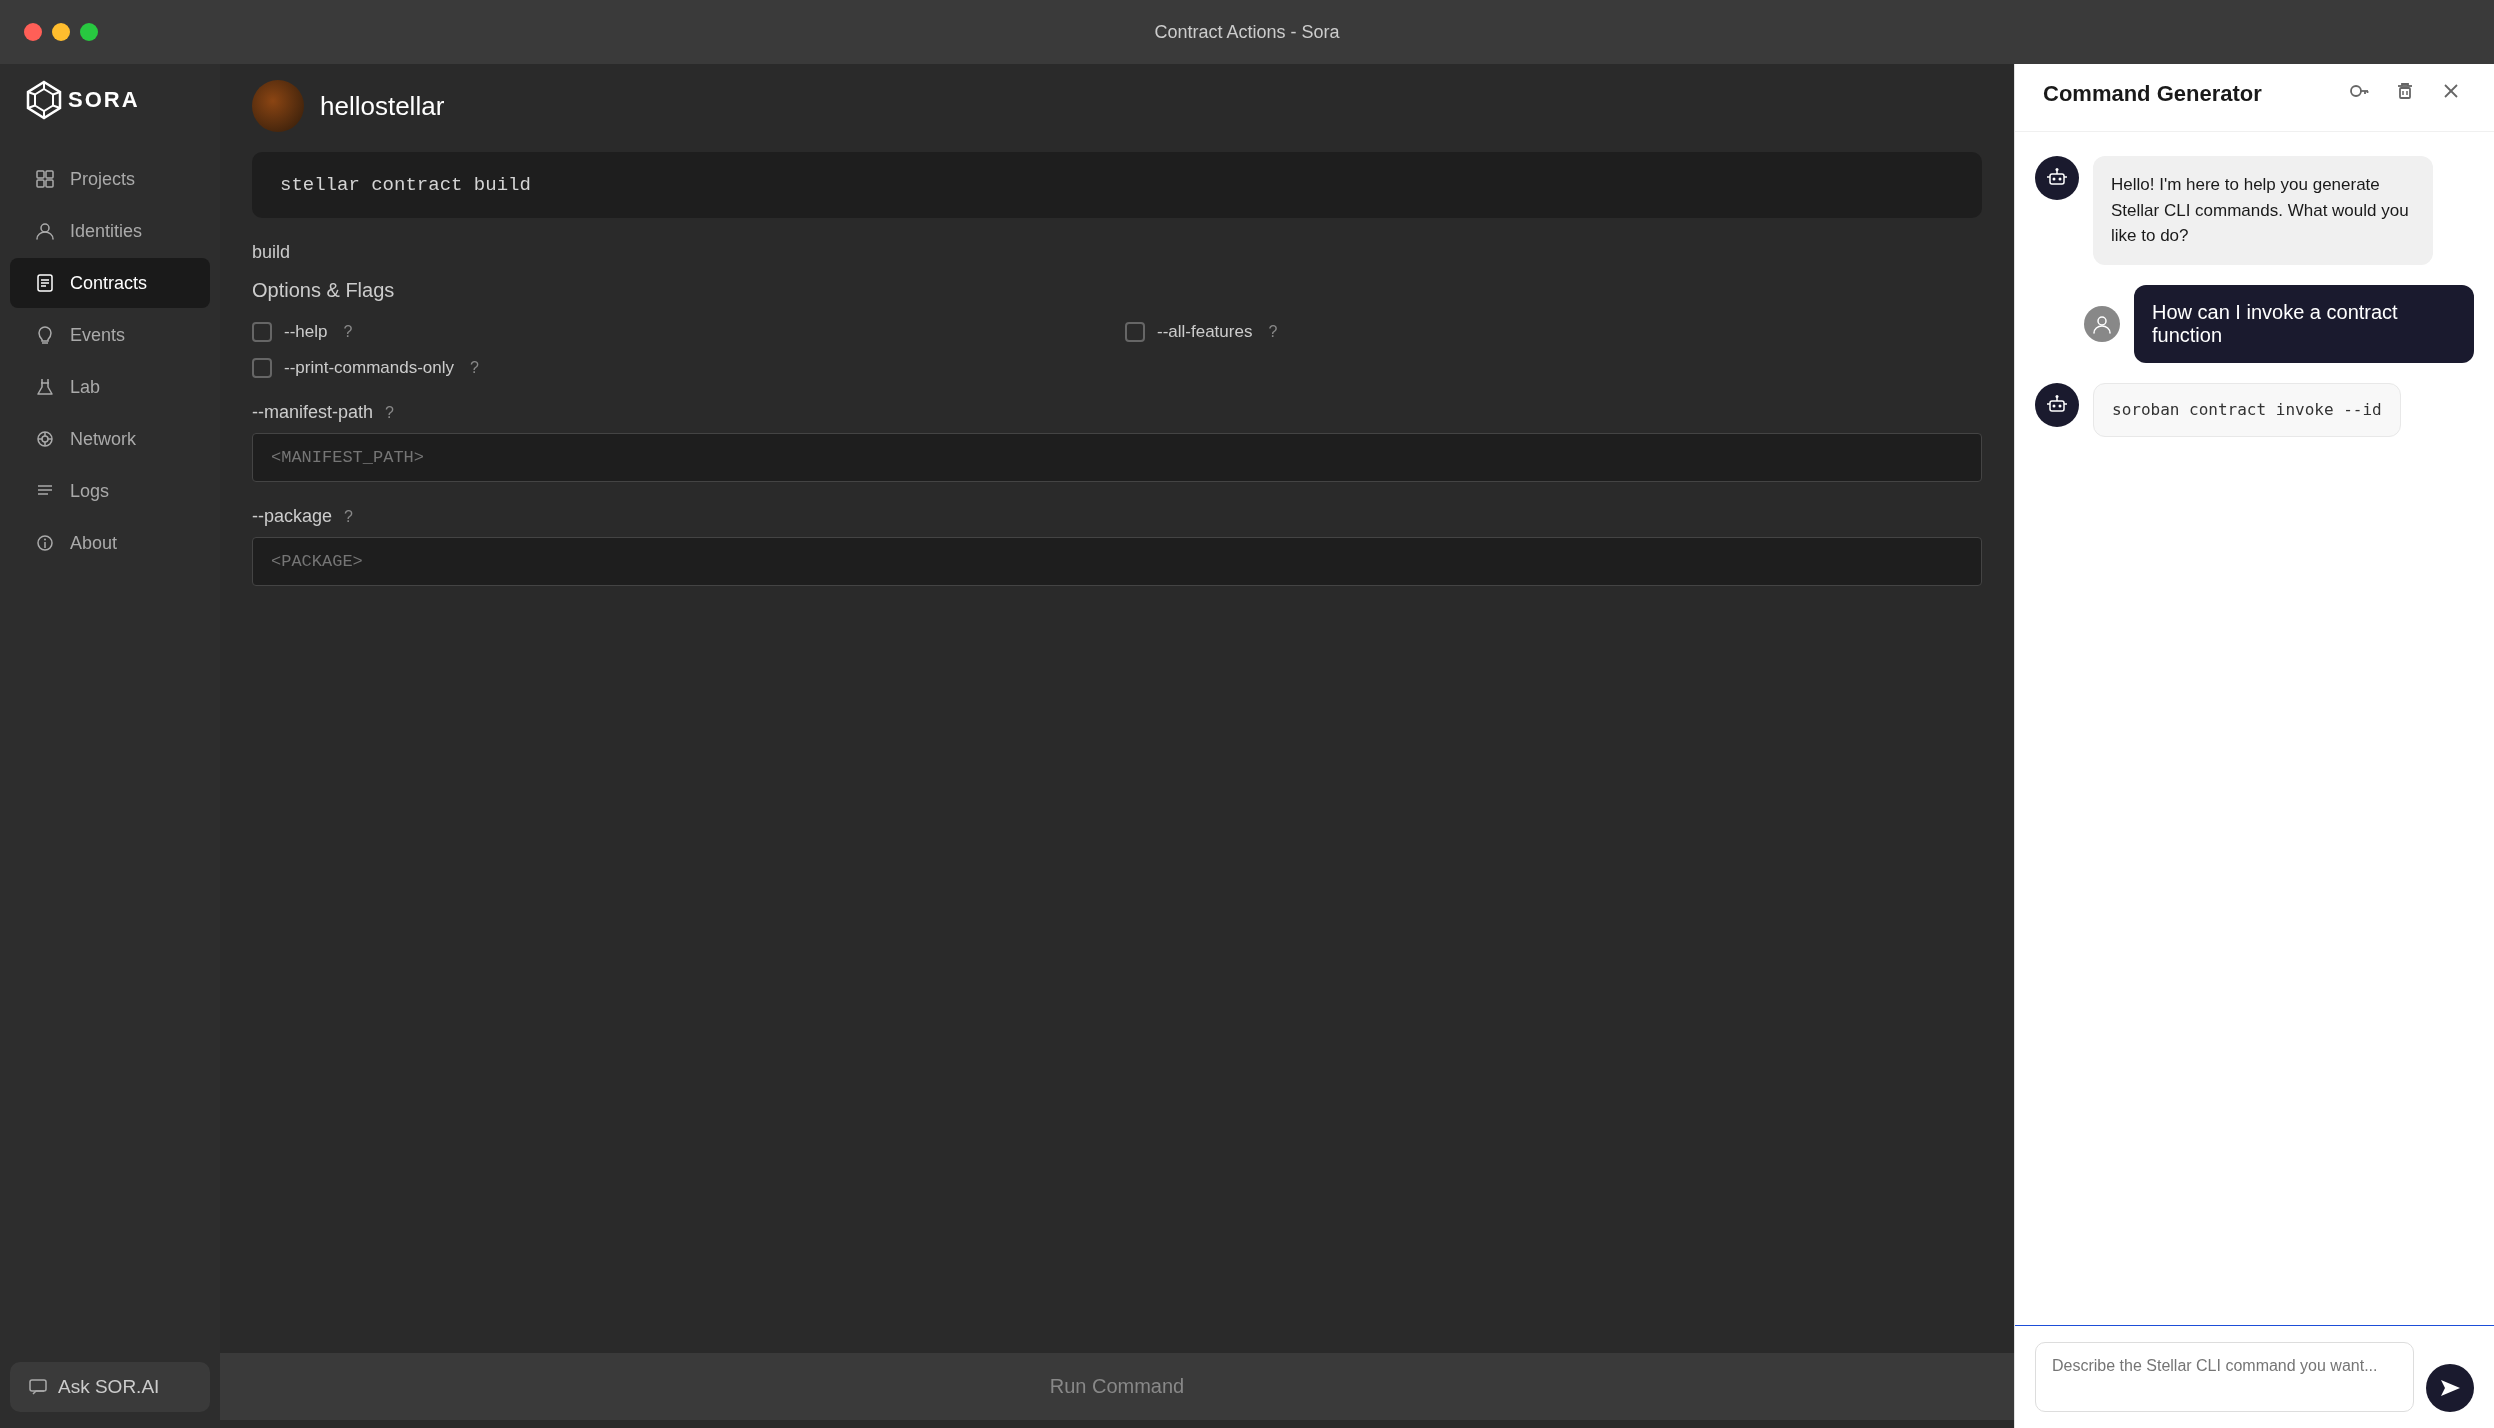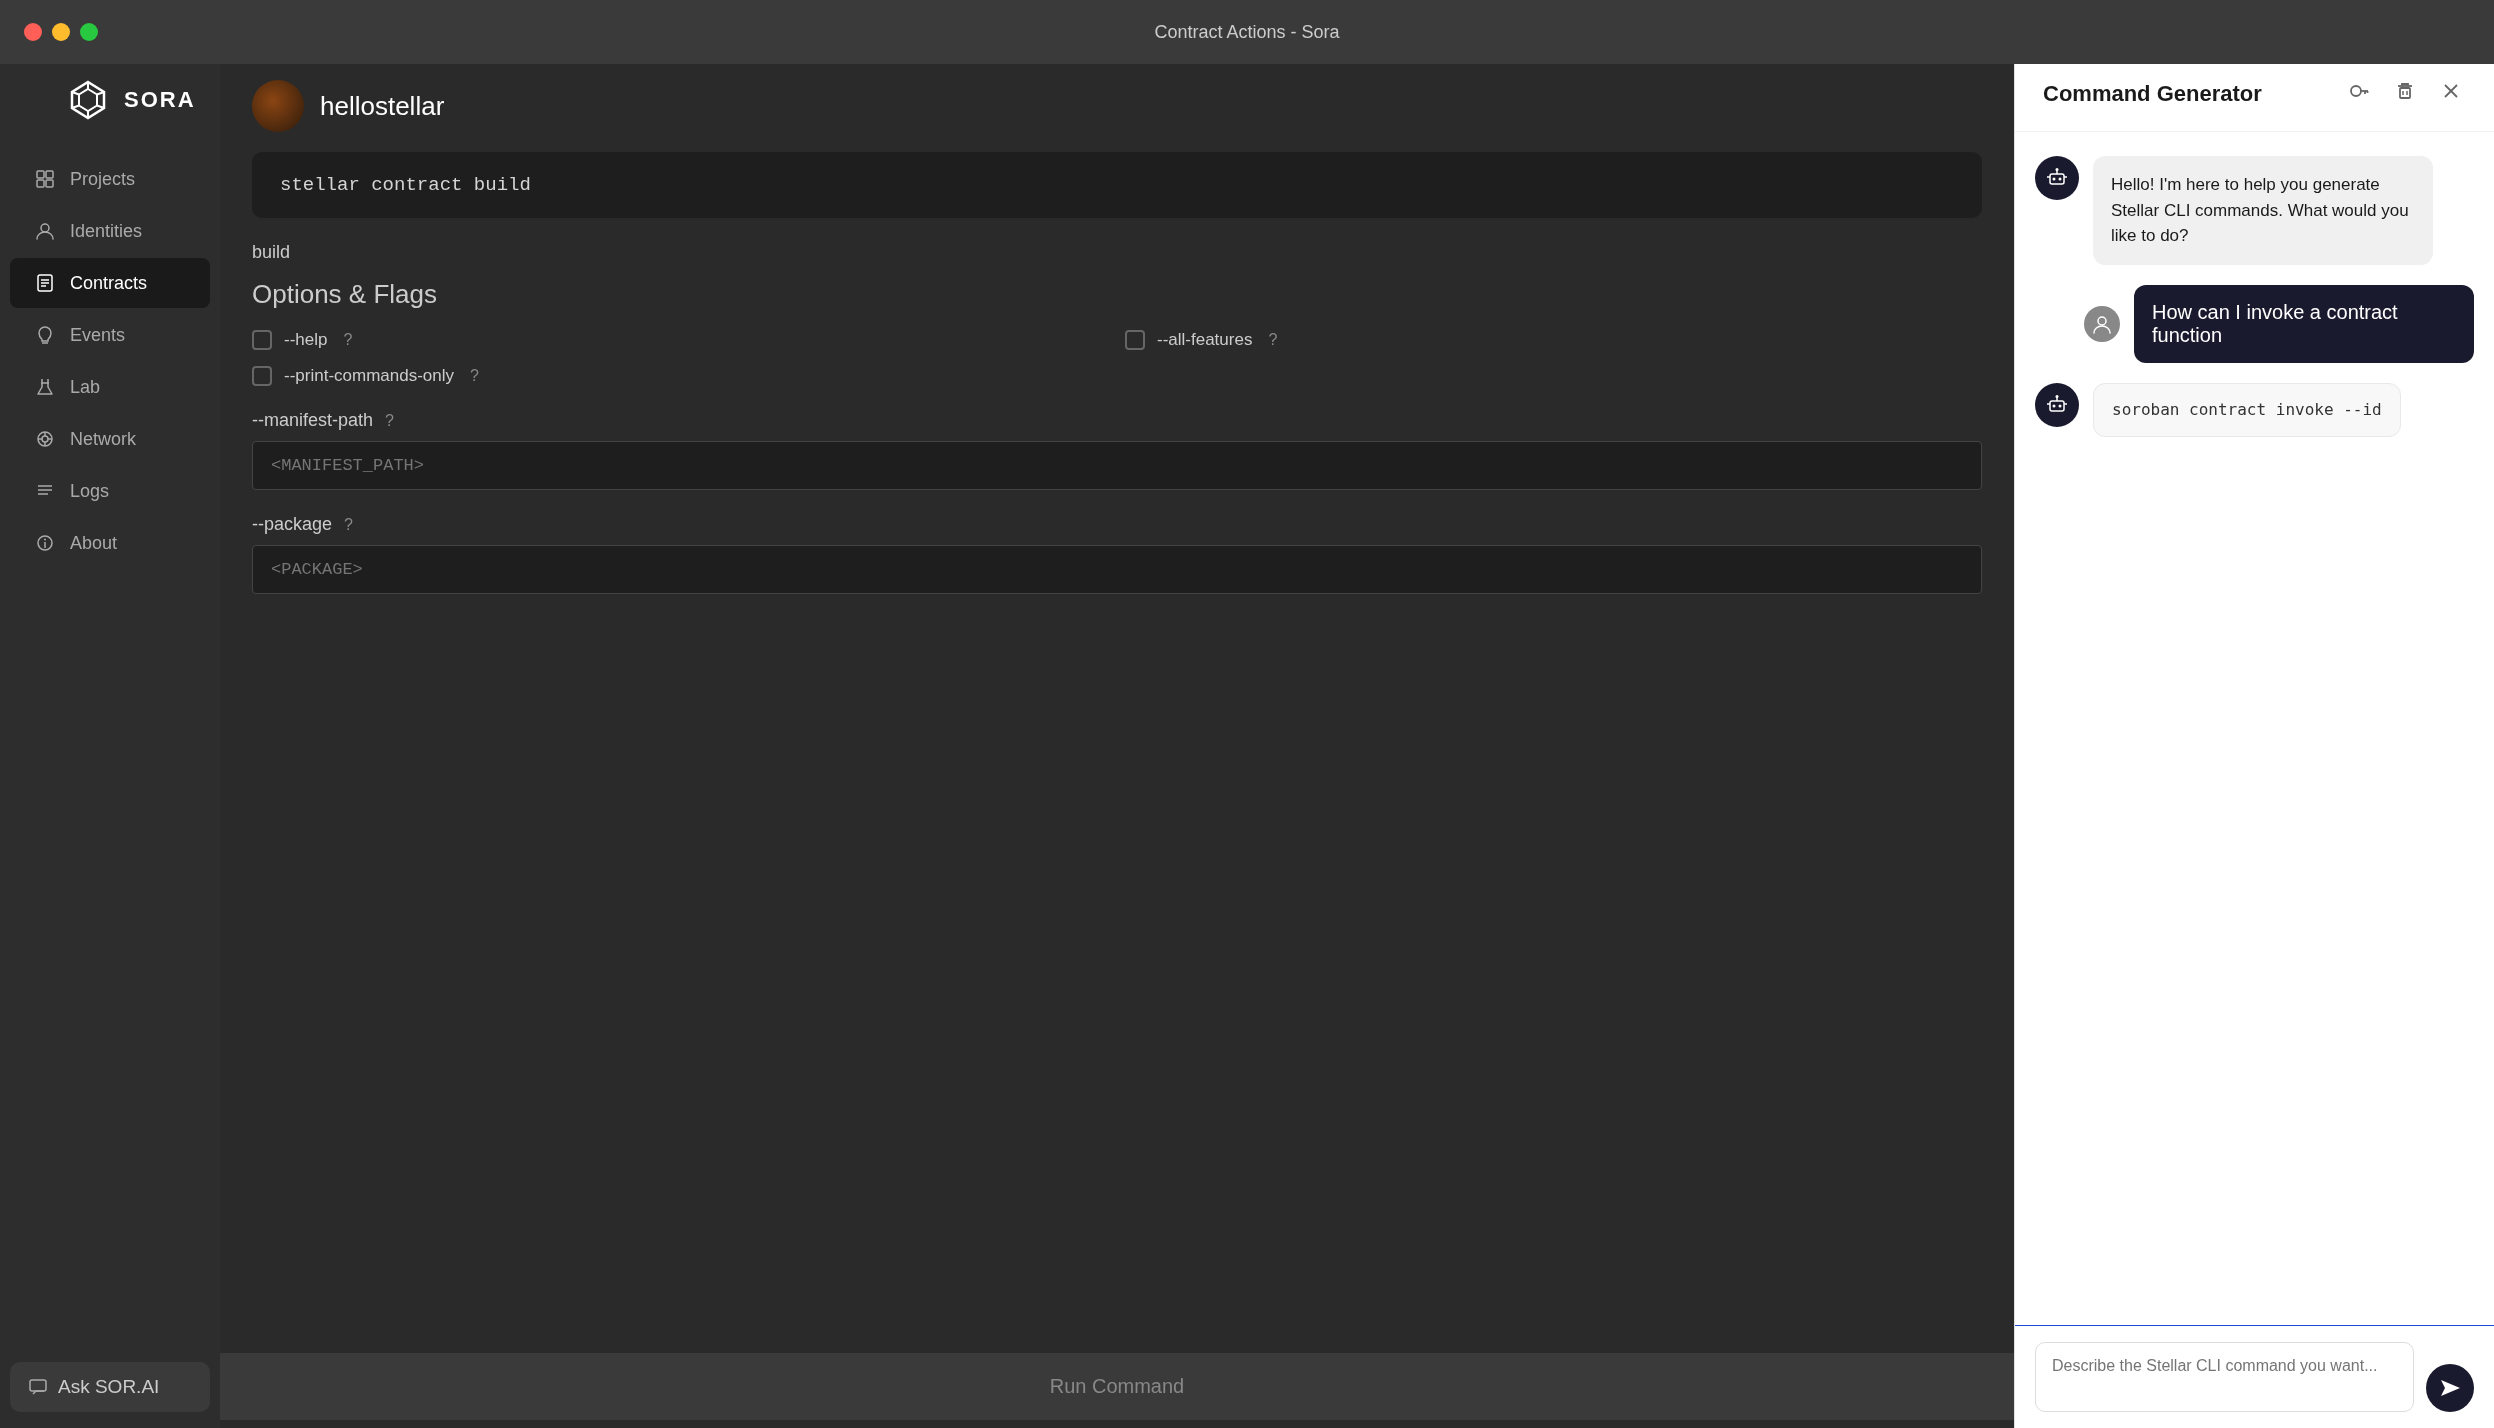--- a/index.html
+++ b/index.html
@@ -53,22 +53,21 @@
       width: 220px;
       background: #2d2d2d;
       display: flex;
       flex-direction: column;
       flex-shrink: 0;
     }
     .sidebar-logo {
       padding: 28px 24px 24px;
       display: flex;
       align-items: center;
-      gap: 16px;
-      margin-left: 44px;
+      gap: 4px;
     }
     .logo-icon {
       width: 40px; height: 40px;
     }
     .logo-text {
       color: #fff;
       font-size: 22px;
       font-weight: 700;
       letter-spacing: 2px;
     }
@@ -154,21 +153,21 @@
       font-family: 'Courier New', monospace;
       font-size: 19px;
     }
     .section-label {
       color: #ccc;
       font-size: 18px;
       margin-bottom: 16px;
     }
     .options-title {
       color: #ccc;
-      font-size: 26px;
+      font-size: 20px;
       margin-bottom: 20px;
     }
     .options-grid {
       display: grid;
       grid-template-columns: 1fr 1fr;
       gap: 16px;
       margin-bottom: 24px;
     }
     .option-item {
       display: flex;

